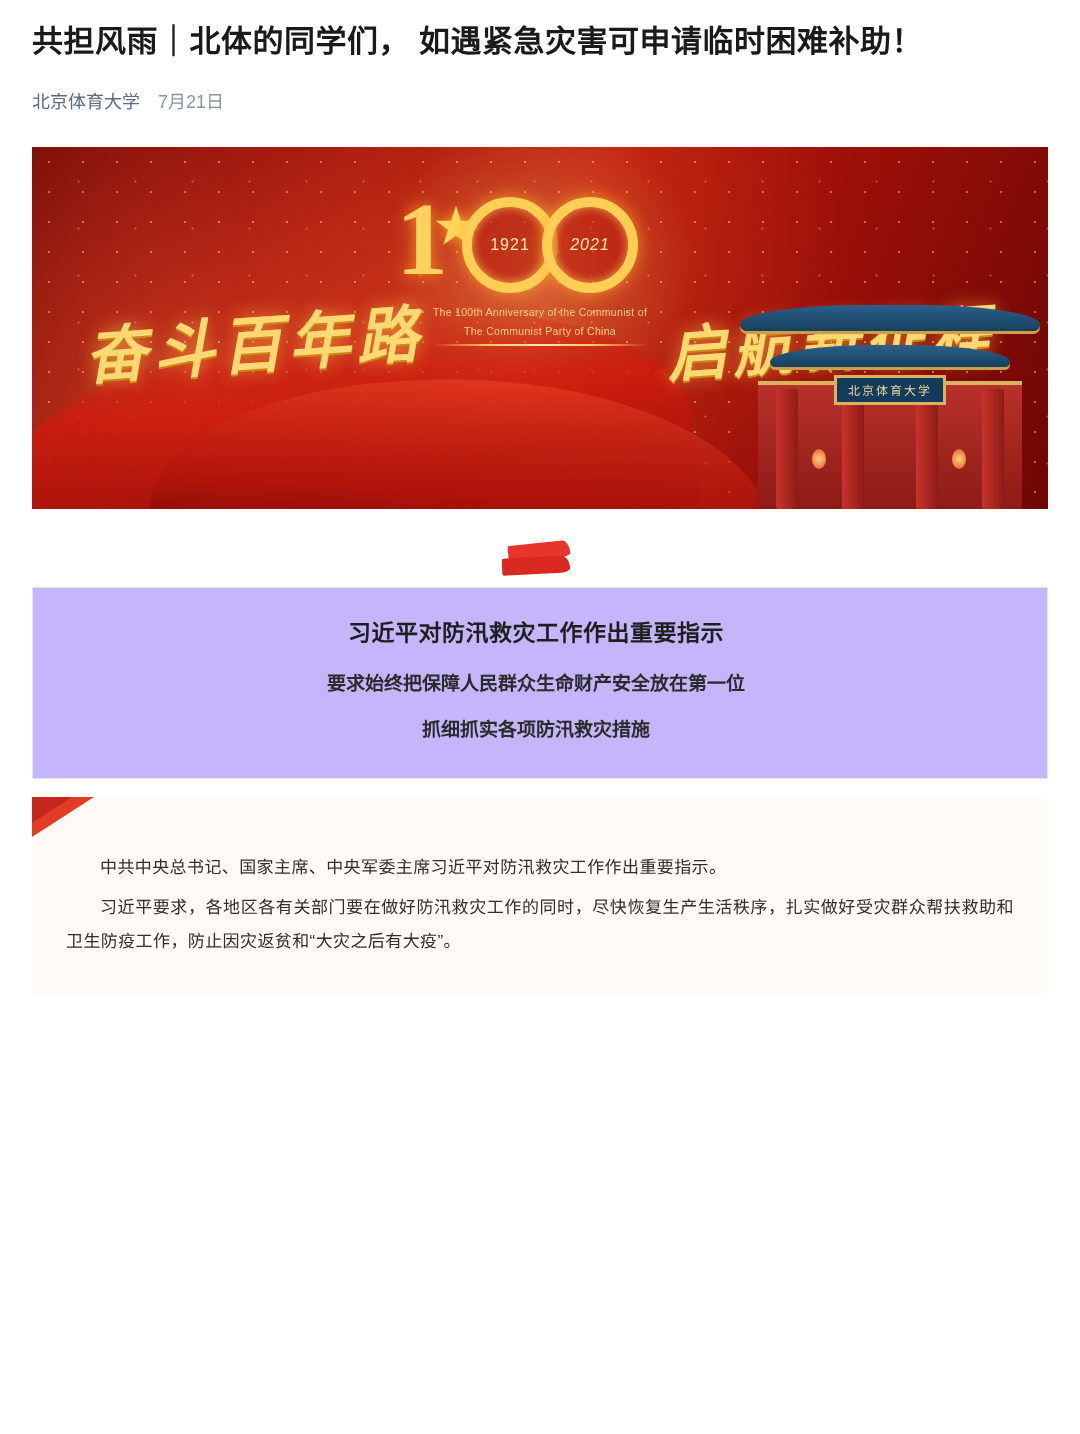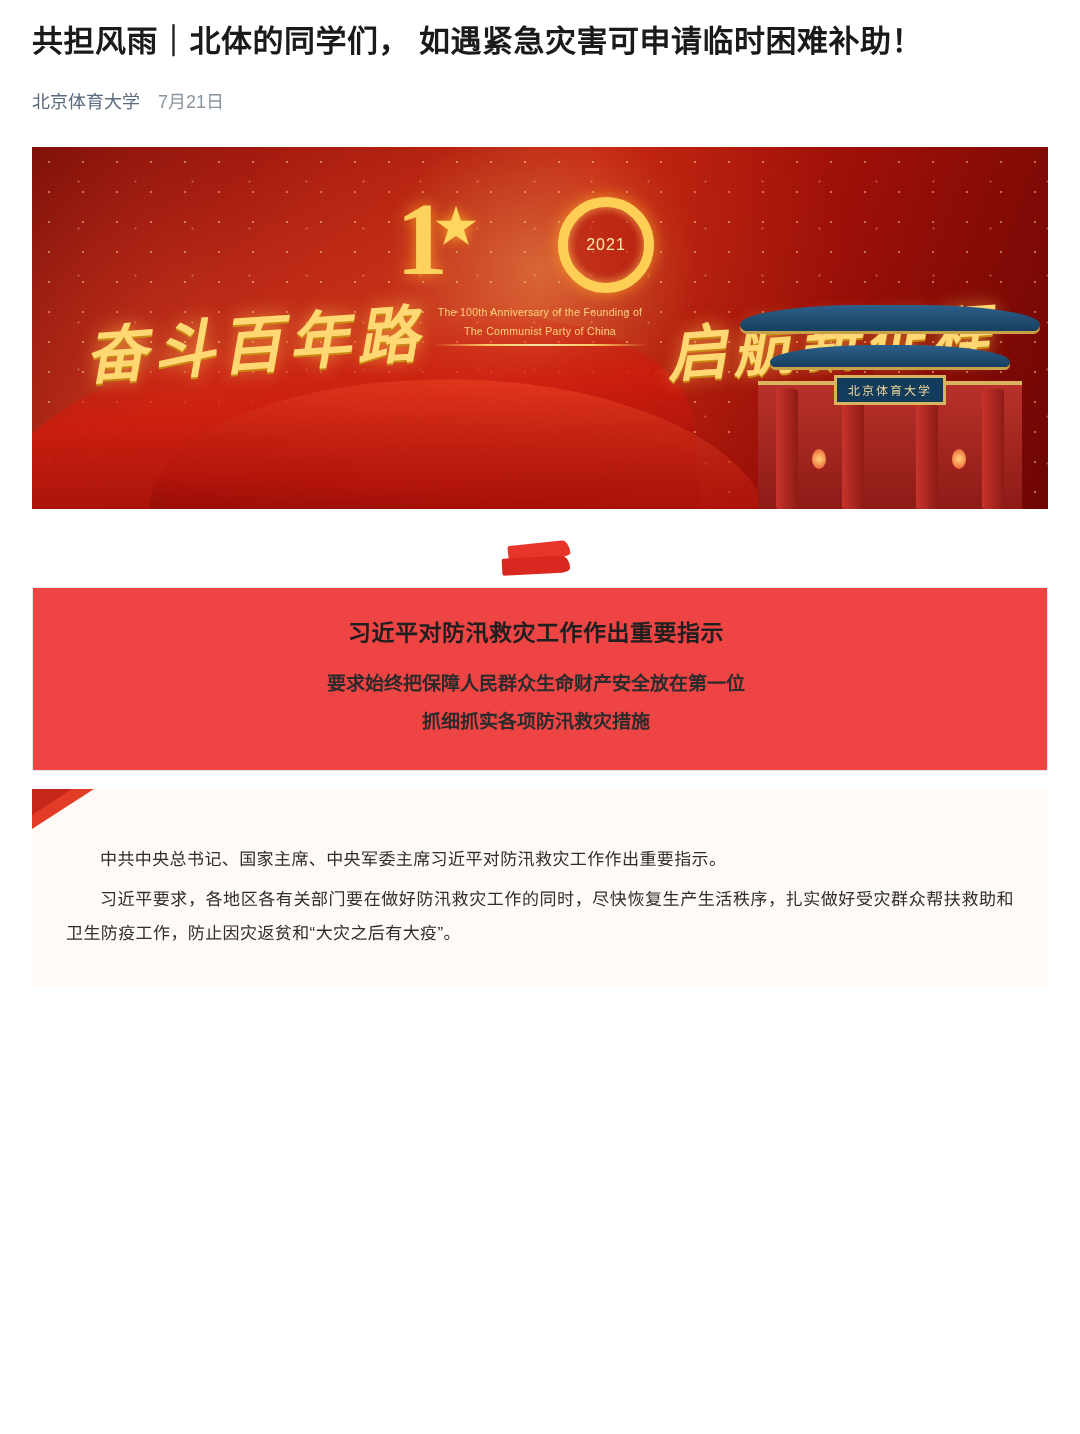--- a/index.html
+++ b/index.html
@@ -143,21 +143,21 @@
     position: absolute;
     top: 6px;
     width: 96px;
     height: 96px;
     border-radius: 50%;
     border: 10px solid #ffcf55;
     box-shadow: 0 0 16px rgba(255,170,40,0.75), inset 0 0 10px rgba(255,200,90,0.6);
     background: radial-gradient(circle, rgba(180,20,10,0.55) 55%, rgba(255,190,90,0.2) 100%);
   }
   .ring.r1 { left: 72px; }
-  .ring.r2 { left: 168px; }
+  .ring.r2 { left: 152px; font-style: italic; }
   .ring-year {
     position: absolute;
     left: 0; right: 0;
     top: 50%;
     transform: translateY(-50%);
     font-size: 16px;
     letter-spacing: 1px;
     color: #ffe9ae;
     font-family: "Liberation Sans", sans-serif;
   }
@@ -287,21 +287,21 @@
     border-radius: 3px 12px 12px 3px / 3px 18px 6px 3px;
     transform: rotate(-3deg);
     background: #d8281f;
   }
 
   
   .title-card {
     margin: 0 32px;
     width: 1016px;
     border: 1px solid #e3e6ea;
-    background: #ef4444;
+    background: #c4b5fd;
     padding: 26px 40px 30px 32px;
     text-align: center;
   }
   .card-h1 {
     font-size: 23px;
     font-weight: 700;
     color: #1f1f1f;
     letter-spacing: 0.5px;
   }
   .card-h2 {
@@ -364,25 +364,28 @@
     <div class="banner-wave"></div>
     <div class="banner-wave2"></div>
 
     <div class="calli calli-left">奋斗百年路</div>
     <div class="calli calli-right">启航新征程</div>
 
     <div class="emblem">
       <div class="emblem-100">
         <div class="emblem-1">1</div>
         <div class="emblem-star">★</div>
+        <div class="ring r1">
+          <div class="ring-year">1921</div>
+        </div>
         <div class="ring r2">
           <div class="ring-year">2021</div>
         </div>
       </div>
-      <div class="emblem-en">The 100th Anniversary of the Founding of</div>
+      <div class="emblem-en">The 100th Anniversary of the Communist of</div>
       <div class="emblem-en">The Communist Party of China</div>
       <div class="emblem-rule"></div>
     </div>
 
     <div class="gate">
       <div class="gate-roof"></div>
       <div class="gate-roof2"></div>
       <div class="gate-body"></div>
       <div class="gate-pillar p1"></div>
       <div class="gate-pillar p2"></div>
@@ -397,21 +400,21 @@
   <div class="flag-divider">
     <div class="flag">
       <div class="flag-shape flag-a"></div>
       <div class="flag-shape flag-b"></div>
     </div>
   </div>
 
   <div class="title-card">
     <div class="card-h1">习近平对防汛救灾工作作出重要指示</div>
     <div class="card-h2">要求始终把保障人民群众生命财产安全放在第一位</div>
-    <div class="card-h2" style="margin-top:2px">抓细抓实各项防汛救灾措施</div>
+    <div class="card-h2" style="margin-top:10px">抓细抓实各项防汛救灾措施</div>
   </div>
 
   <div class="body-panel">
     <div class="corner-ribbon"></div>
     <div class="corner-ribbon2"></div>
     <p class="body-p">中共中央总书记、国家主席、中央军委主席习近平对防汛救灾工作作出重要指示。</p>
     <p class="body-p">习近平要求，各地区各有关部门要在做好防汛救灾工作的同时，尽快恢复生产生活秩序，扎实做好受灾群众帮扶救助和卫生防疫工作，防止因灾返贫和“大灾之后有大疫”。</p>
   </div>
 
 </div>

